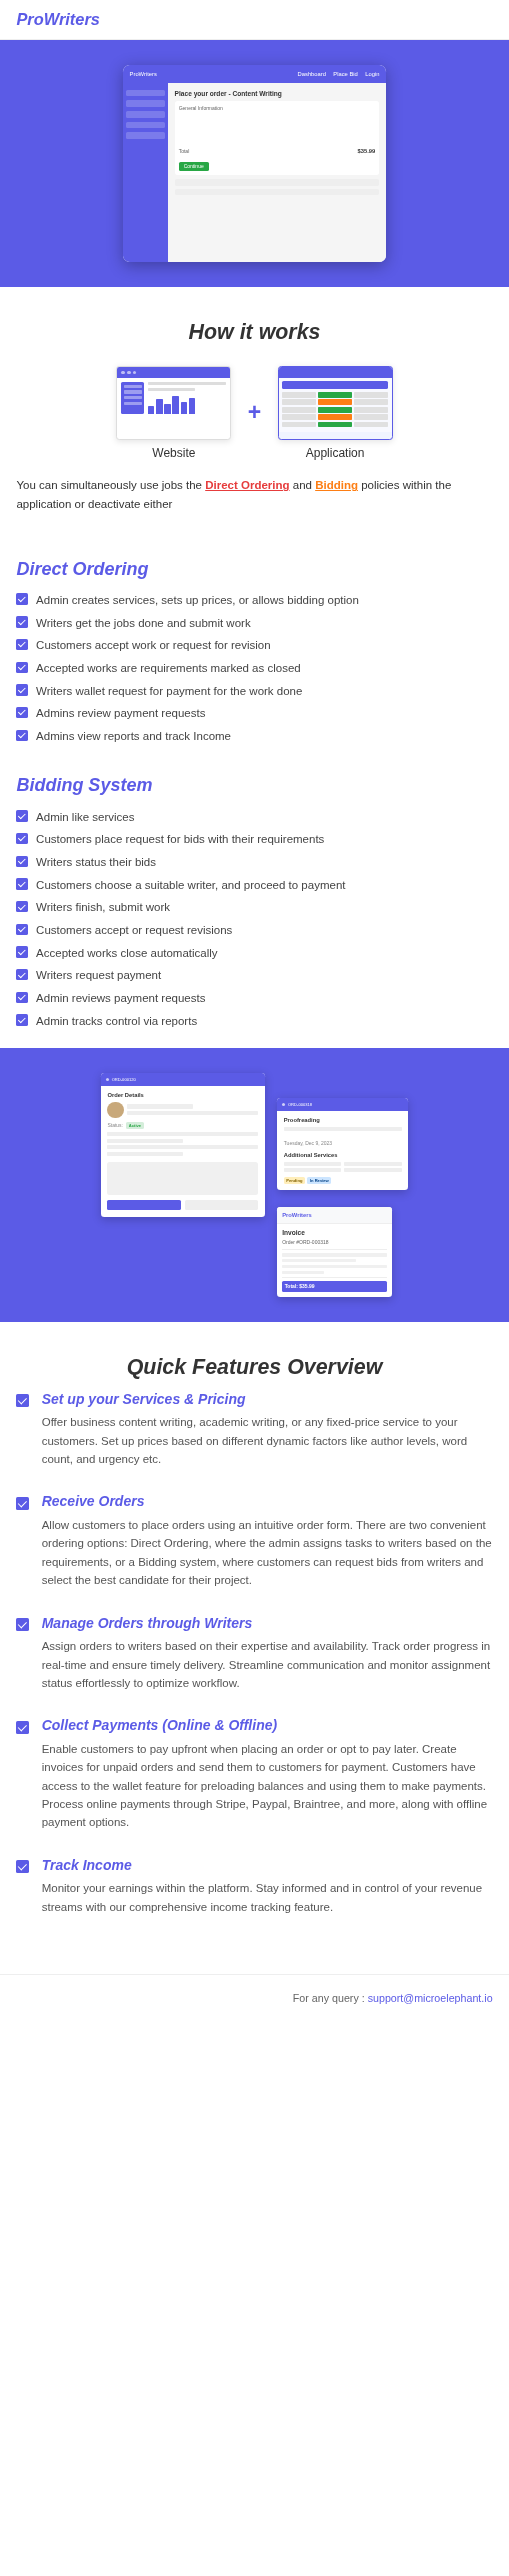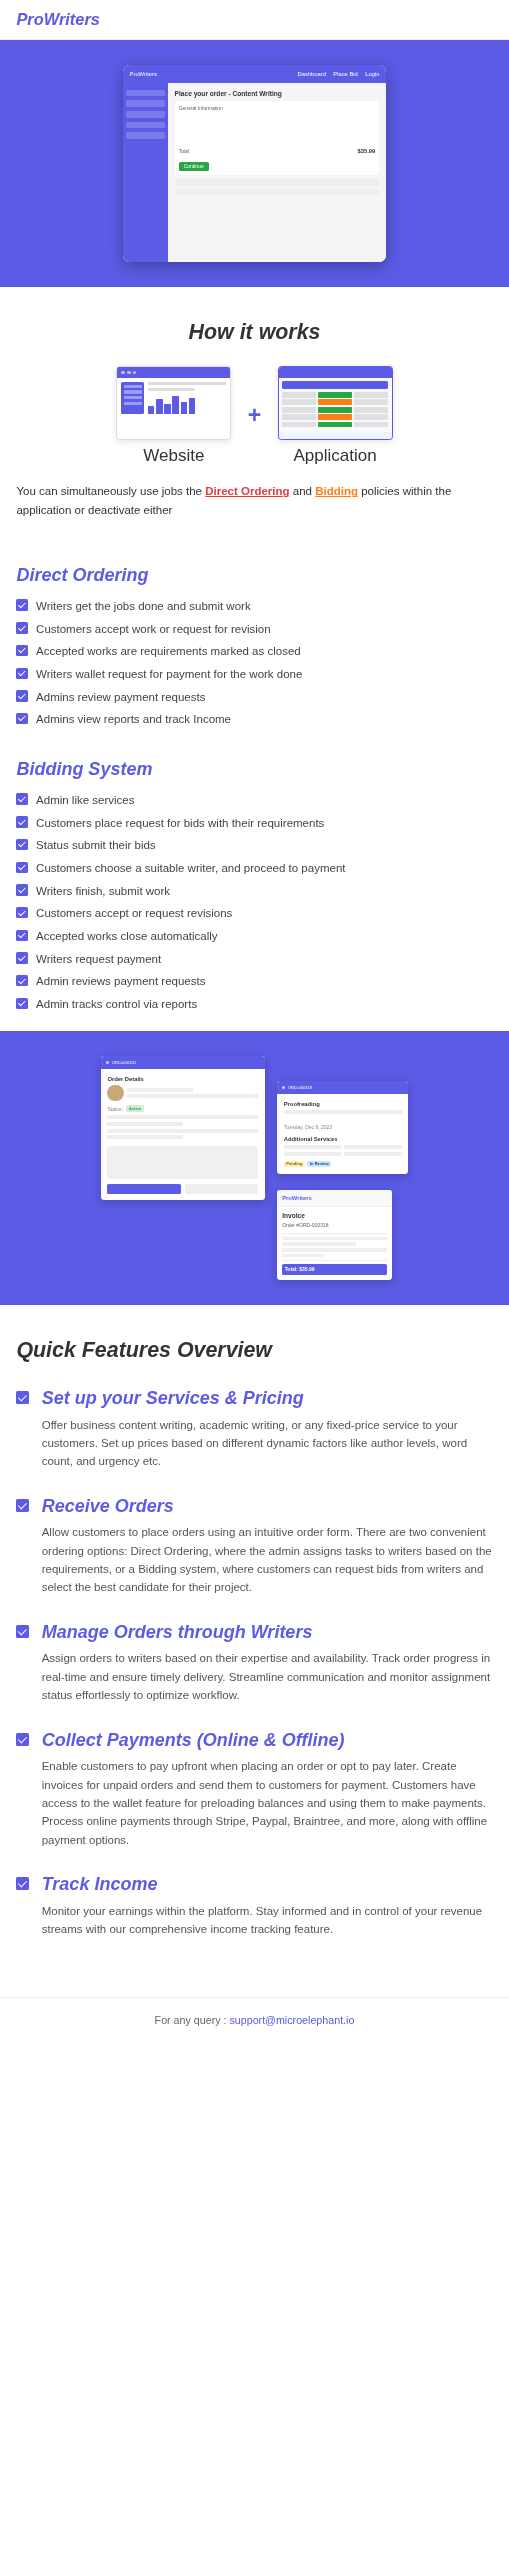--- a/index.html
+++ b/index.html
@@ -233,21 +233,21 @@
     }
     .app-table-cell {
       height: 5.8px;
       background: #e0e0e0;
       border-radius: 0.8px;
       flex: 1;
     }
     .app-table-cell.green { background: #28a745; }
     .app-table-cell.orange { background: #fd7e14; }
     .how-img-label {
-      font-size: 17px;
+      font-size: 12px;
       color: #333;
       font-weight: 500;
     }
     .how-it-works-text {
       font-size: 11.5px;
       color: #333;
       line-height: 1.6;
       text-align: left;
     }
     .link-text-red { color: #e63c3c; font-weight: bold; text-decoration: underline; }
@@ -357,21 +357,22 @@
 
     
     .quick-features {
       padding: 33px 16.4px;
       background: #fff;
     }
     .quick-features h2 {
       font-size: 21.4px;
       font-weight: bold;
       font-style: italic;
-      margin-bottom: 25px;
+      text-align: center;
+      margin-bottom: 11px;
       color: #333;
     }
     .feature-item {
       display: flex;
       align-items: flex-start;
       gap: 12.3px;
       margin-bottom: 25px;
     }
     .feature-icon-box {
       width: 13px;
@@ -387,36 +388,36 @@
     .feature-icon-box::after {
       content: '';
       width: 6.6px;
       height: 4.1px;
       border-left: 1.6px solid #fff;
       border-bottom: 1.6px solid #fff;
       transform: rotate(-45deg) translateY(-0.8px);
     }
     .feature-content {}
     .feature-title {
-      font-size: 18px;
+      font-size: 14px;
       font-style: italic;
       font-weight: bold;
       color: #5b5be6;
       margin-bottom: 6.6px;
     }
     .feature-desc {
       font-size: 11.5px;
       color: #555;
       line-height: 1.6;
     }
 
     
     .footer {
       background: #fff;
-      text-align: center;
+      text-align: right;
       padding: 16.4px;
       font-size: 10.7px;
       color: #666;
       border-top: 0.8px solid #eee;
     }
     .footer a { color: #5b5be6; text-decoration: none; }
   </style>
 </head>
 <body>
 
@@ -540,20 +541,24 @@
     <span class="link-text-orange">Bidding</span>
     <span> policies within the application or deactivate either</span>
   </div>
 </div>
 
 <div class="section">
   <div class="section-title">Direct Ordering</div>
   <div id="direct-ordering-list">
       <div class="checklist-item">
         <div class="checklist-icon"></div>
+        <span>Admin creates services, sets up prices, or allows bidding option</span>
+      </div>
+      <div class="checklist-item">
+        <div class="checklist-icon"></div>
         <span>Writers get the jobs done and submit work</span>
       </div>
       <div class="checklist-item">
         <div class="checklist-icon"></div>
         <span>Customers accept work or request for revision</span>
       </div>
       <div class="checklist-item">
         <div class="checklist-icon"></div>
         <span>Accepted works are requirements marked as closed</span>
       </div>
@@ -578,21 +583,21 @@
       <div class="checklist-item">
         <div class="checklist-icon"></div>
         <span>Admin like services</span>
       </div>
       <div class="checklist-item">
         <div class="checklist-icon"></div>
         <span>Customers place request for bids with their requirements</span>
       </div>
       <div class="checklist-item">
         <div class="checklist-icon"></div>
-        <span>Status submit their bids</span>
+        <span>Writers status their bids</span>
       </div>
       <div class="checklist-item">
         <div class="checklist-icon"></div>
         <span>Customers choose a suitable writer, and proceed to payment</span>
       </div>
       <div class="checklist-item">
         <div class="checklist-icon"></div>
         <span>Writers finish, submit work</span>
       </div>
       <div class="checklist-item">

